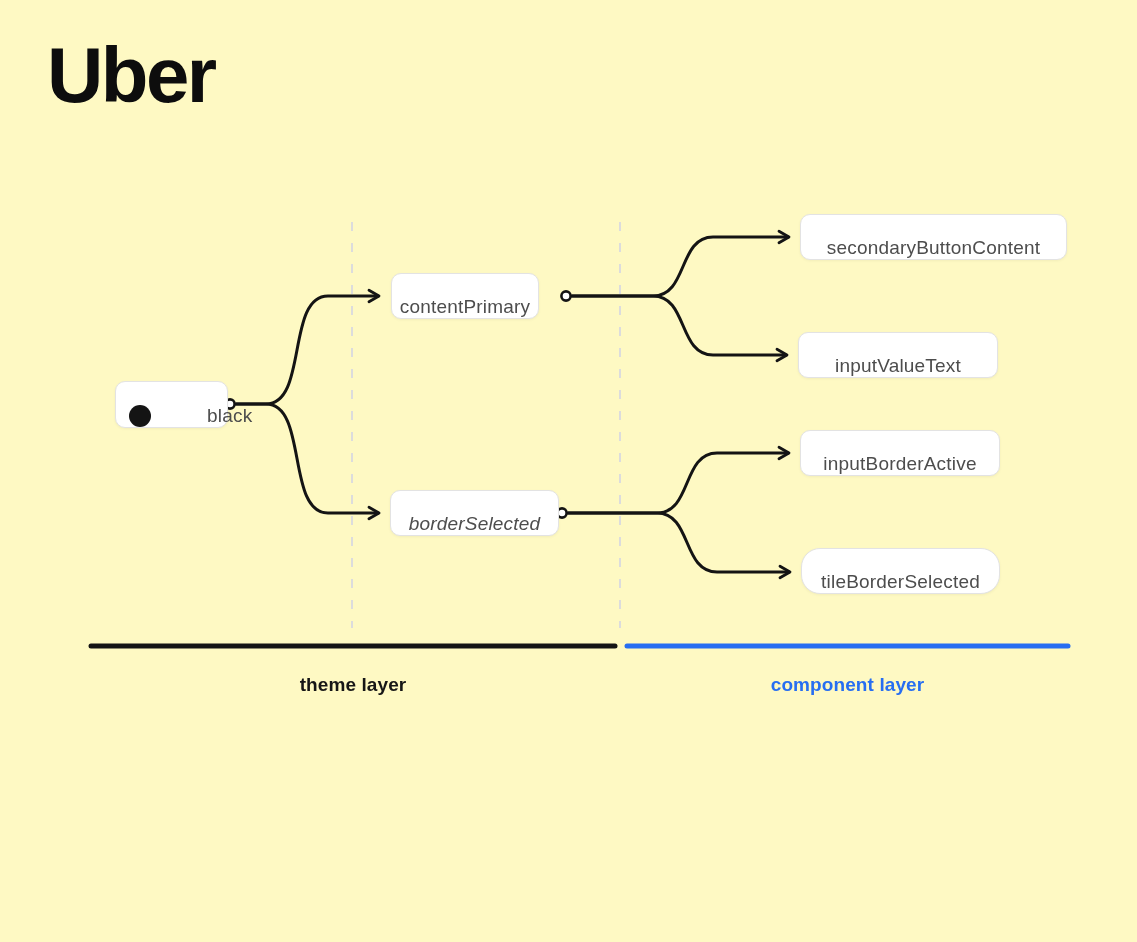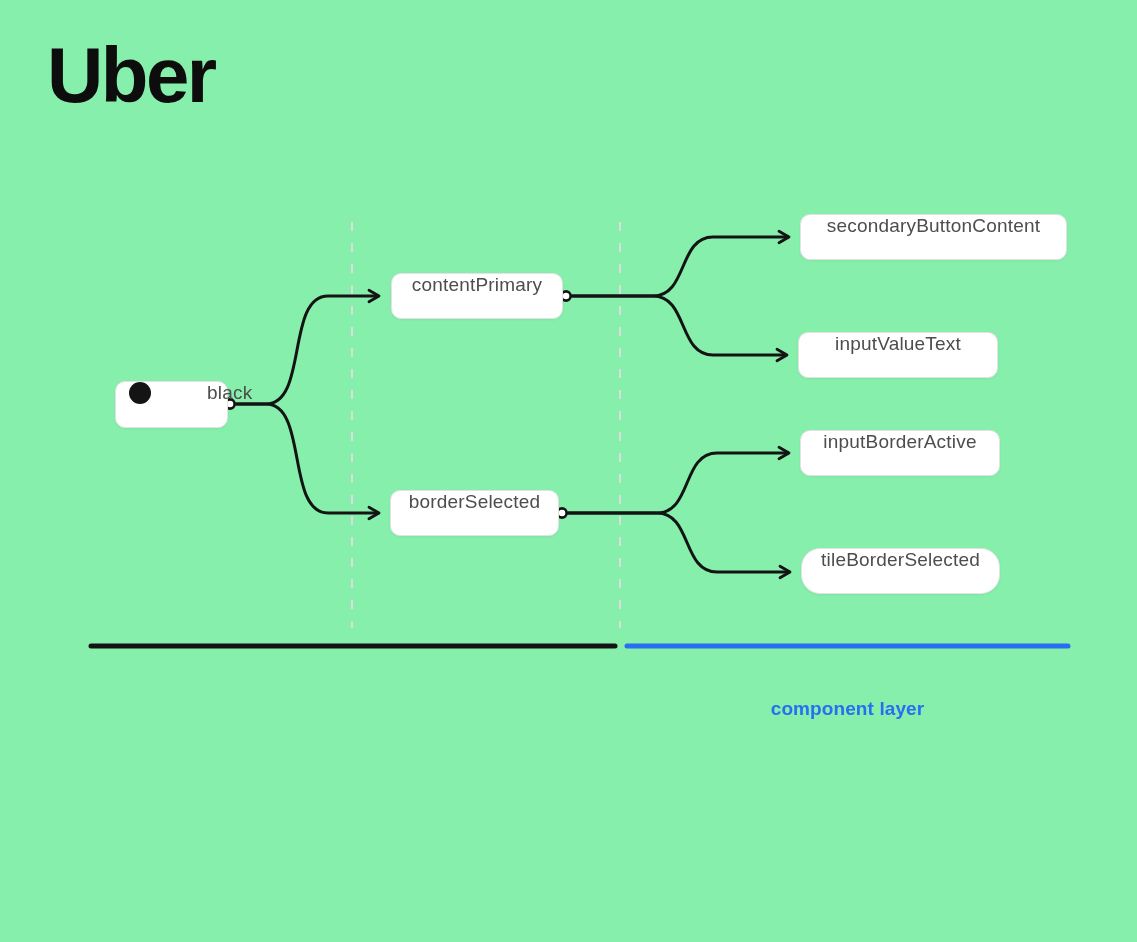--- a/index.html
+++ b/index.html
@@ -3,21 +3,21 @@
 <meta charset="utf-8">
 <style>
   * { margin: 0; padding: 0; box-sizing: border-box; }
   html, body { background: #f6f6f6; }
   body { font-family: "Liberation Sans", "DejaVu Sans", sans-serif; }
 
   .canvas {
     position: relative;
     width: 1137px;
     height: 942px;
-    background: #86efac;
+    background: #fef9c3;
     overflow: hidden;
   }
 
   .logo {
     position: absolute;
     left: 47px;
     top: 36px;
     font-size: 78px;
     line-height: 1;
     font-weight: 700;
@@ -34,21 +34,21 @@
   }
 
   .node {
     position: absolute;
     height: 46px;
     background: #ffffff;
     border: 1.5px solid #e3e3e3;
     border-radius: 10px;
     box-shadow: 0 1px 3px rgba(0,0,0,0.05);
     display: flex;
-    align-items: flex-start;
+    align-items: flex-end;
     justify-content: center;
     font-size: 19px;
     color: #4d4d4d;
     letter-spacing: 0.2px;
     white-space: nowrap;
   }
 
   .node--source {
     justify-content: flex-start;
     padding-left: 13px;
@@ -65,26 +65,26 @@
 
   .legend-label {
     position: absolute;
     top: 674px;
     text-align: center;
     font-size: 19px;
     font-weight: 600;
     letter-spacing: 0.1px;
   }
   .legend-label--theme { left: 90px; width: 526px; color: #161616; }
-  .legend-label--component { left: 626px; width: 443px; color: #276ef1; margin-top: 24px; }
+  .legend-label--component { left: 626px; width: 443px; color: #276ef1; }
 
   
   .node--black                { left: 115px; top: 381px; width: 113px; height: 47px; gap: 41px; }
-  .node--content-primary      { left: 391px; top: 273px; width: 172px; }
-  .node--border-selected      { left: 390px; top: 490px; width: 169px; }
+  .node--content-primary      { left: 391px; top: 273px; width: 148px; }
+  .node--border-selected      { left: 390px; top: 490px; width: 169px; font-style: italic; }
   .node--secondary-button     { left: 800px; top: 214px; width: 267px; }
   .node--input-value-text     { left: 798px; top: 332px; width: 200px; }
   .node--input-border-active  { left: 800px; top: 430px; width: 200px; }
   .node--tile-border-selected { left: 801px; top: 548px; width: 199px; border-radius: 19px; }
 </style>
 </head>
 <body>
 
 <div class="canvas">
 
@@ -141,15 +141,16 @@
   </div>
 
   <div class="node node--input-border-active">
     <span>inputBorderActive</span>
   </div>
 
   <div class="node node--tile-border-selected">
     <span>tileBorderSelected</span>
   </div>
 
+  <div class="legend-label legend-label--theme">theme layer</div>
   <div class="legend-label legend-label--component">component layer</div>
 
 </div>
 
 </body></html>

